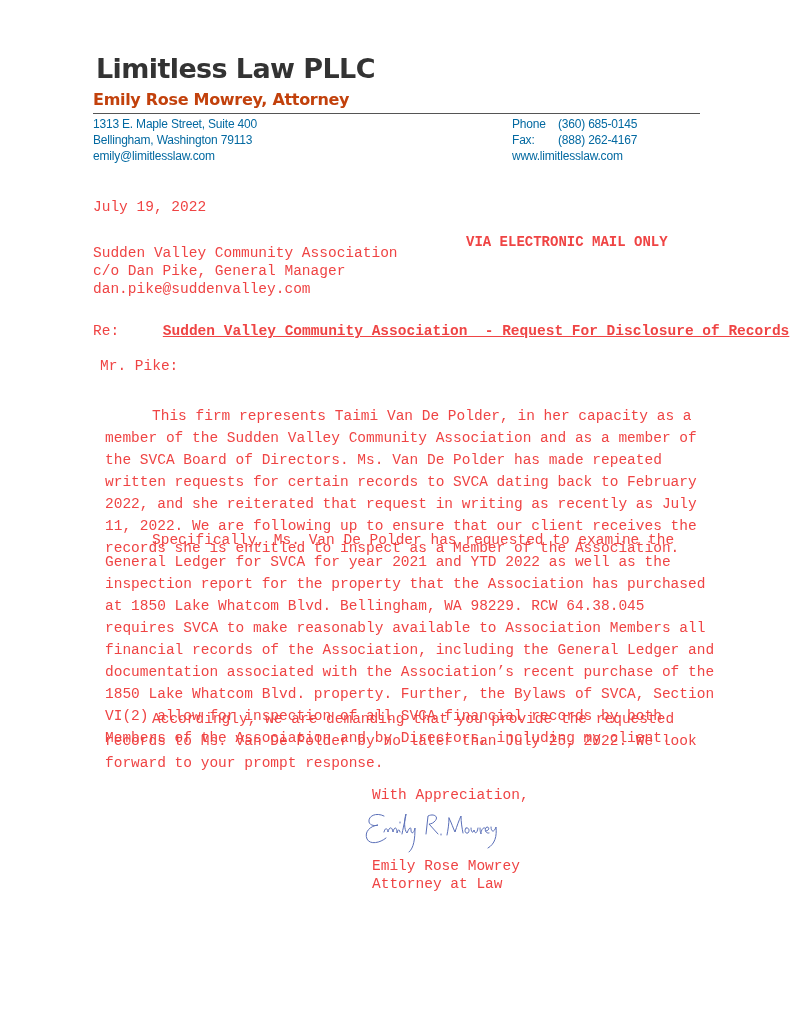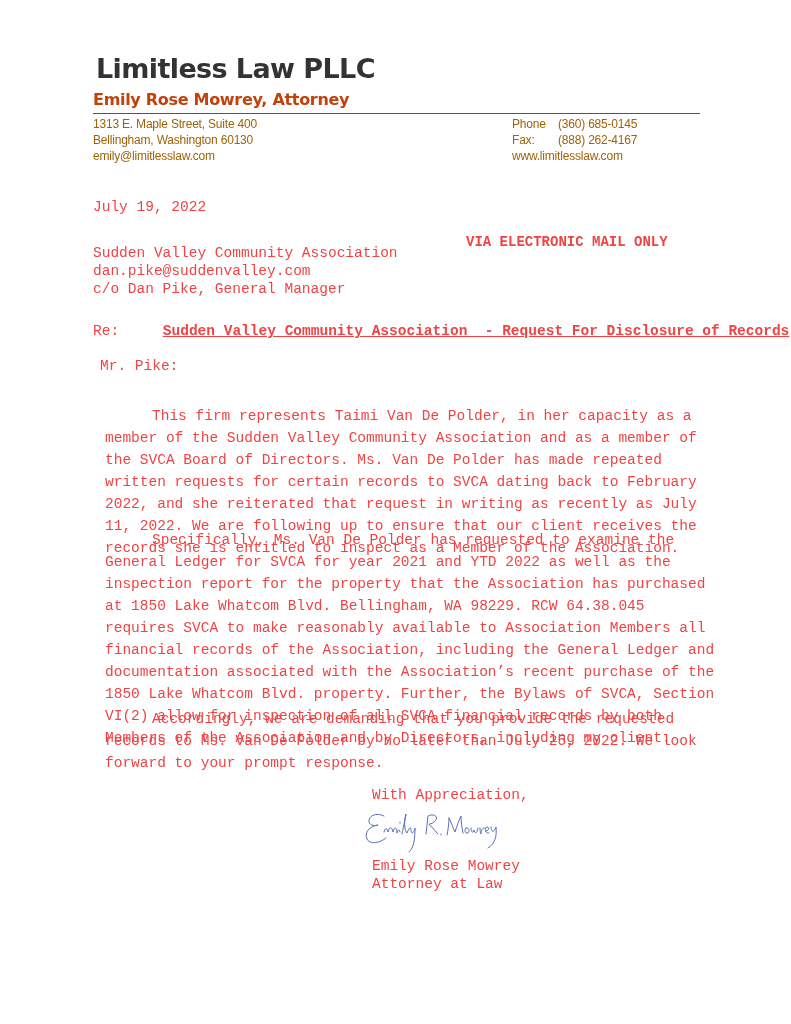--- a/index.html
+++ b/index.html
@@ -14,21 +14,21 @@
     font-family: "DejaVu Sans", sans-serif; font-weight: bold;
     font-size: 16px; color: #c2410c; letter-spacing: -0.3px; margin: 0;
   }
   .rule {
     position: absolute; left: 93px; top: 113px; width: 607px; height: 0;
     border-top: 1.3px solid #555555;
   }
   .contact {
     position: absolute; top: 116px;
     font-family: "Liberation Sans", sans-serif; font-size: 12px; line-height: 16px;
-    color: #a16207; letter-spacing: -0.2px;
+    color: #0369a1; letter-spacing: -0.2px;
   }
   .contact-left { left: 93px; }
   .contact-right { left: 512px; }
   .contact-right .lbl { display: inline-block; width: 46px; }
   .body-text {
     font-family: Liberation Mono, monospace; font-size: 14.5px; line-height: 18px; color: #ef4444;
   }
   .date { position: absolute; left: 93px; top: 198px; }
   .recipient { position: absolute; left: 93px; top: 244px; }
   .delivery {
@@ -50,40 +50,40 @@
 </style>
 </head>
 <body>
 
 <h1 class="letterhead-name">Limitless Law PLLC</h1>
 <h2 class="letterhead-sub">Emily Rose Mowrey, Attorney</h2>
 <div class="rule"></div>
 
 <div class="contact contact-left">
   <div>1313 E. Maple Street, Suite 400</div>
-  <div>Bellingham, Washington 60130</div>
+  <div>Bellingham, Washington 79113</div>
   <div>emily@limitlesslaw.com</div>
 </div>
 
 <div class="contact contact-right">
   <div>
     <span class="lbl">Phone</span><span>(360) 685-0145</span>
   </div>
   <div>
     <span class="lbl">Fax:</span><span>(888) 262-4167</span>
   </div>
   <div>www.limitlesslaw.com</div>
 </div>
 
 <div class="body-text date">July 19, 2022</div>
 
 <div class="body-text recipient">
   <div>Sudden Valley Community Association</div>
+  <div>c/o Dan Pike, General Manager</div>
   <div>dan.pike@suddenvalley.com</div>
-  <div>c/o Dan Pike, General Manager</div>
 </div>
 
 <div class="body-text delivery">VIA ELECTRONIC MAIL ONLY</div>
 
 <div class="body-text re-line"><span>Re: </span><span class="re-subject">Sudden Valley Community Association  - Request For Disclosure of Records</span></div>
 
 <div class="body-text salutation">Mr. Pike:</div>
 
 <p class="body-text para p1">This firm represents Taimi Van De Polder, in her capacity as a member of the Sudden Valley Community Association and as a member of the SVCA Board of Directors.  Ms. Van De Polder has made repeated written requests for certain records to SVCA dating back to February 2022, and she reiterated that request in writing as recently as July 11, 2022.  We are following up to ensure that our client receives the records she is entitled to inspect as a Member of the Association.</p>
 <p class="body-text para p2">Specifically, Ms. Van De Polder has requested to examine the General Ledger for SVCA for year 2021 and YTD 2022 as well as the inspection report for the property that the Association has purchased at 1850 Lake Whatcom Blvd. Bellingham, WA 98229.  RCW 64.38.045 requires SVCA to make reasonably available to Association Members all financial records of the Association, including the General Ledger and documentation associated with the Association’s recent purchase of the 1850 Lake Whatcom Blvd. property.  Further, the Bylaws of SVCA, Section VI(2) allow for inspection of all SVCA financial records by both Members of the Association and by Directors, including my client.</p>

